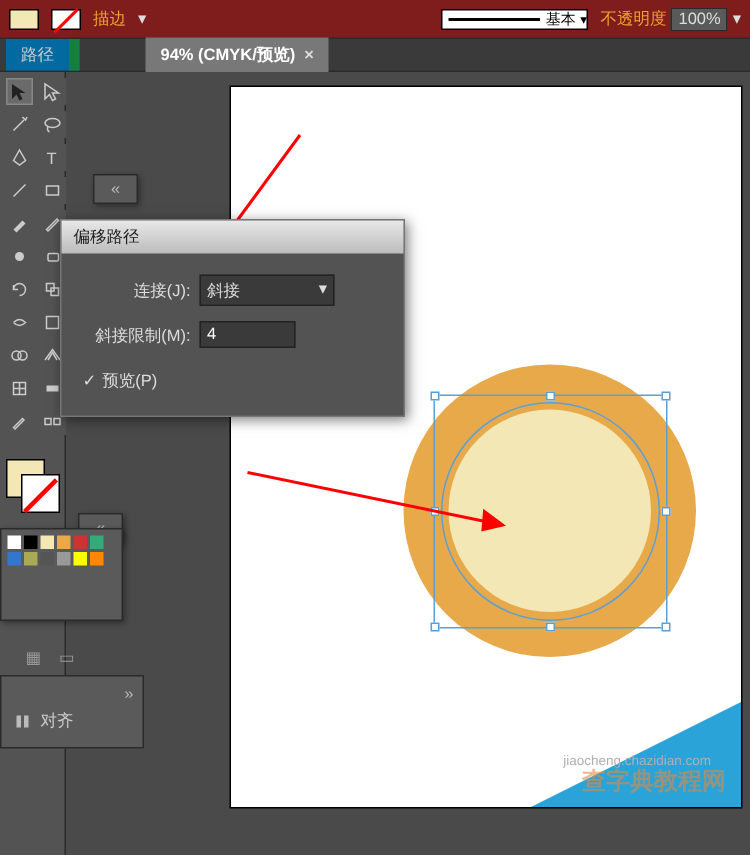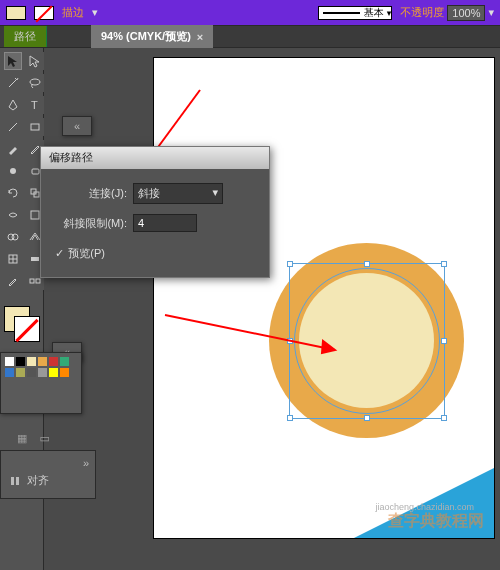--- a/index.html
+++ b/index.html
@@ -1,31 +1,31 @@
 <!DOCTYPE html>
 <html><head>
 <meta charset="utf-8">
 <style>
 * { margin: 0; padding: 0; box-sizing: border-box; font-family: "Microsoft YaHei", sans-serif; font-size: 11px; }
 body { background: #4a4a4a; width: 500px; height: 570px; overflow: hidden; position: relative; }
 
-.topbar { height: 26px; background: #6d28d9; border-bottom: 1px solid #2a2a2a; display: flex; align-items: center; padding: 0 6px; gap: 8px; }
+.topbar { height: 26px; background: #7f1d1d; border-bottom: 1px solid #2a2a2a; display: flex; align-items: center; padding: 0 6px; gap: 8px; }
 .swatch { width: 20px; height: 14px; border: 1px solid #000; background: #f3e7b5; }
 .swatch.none { background: #fff; position: relative; }
 .swatch.none::after { content: ""; position: absolute; left: -2px; right: -2px; top: 50%; border-top: 2px solid red; transform: rotate(-45deg); }
 .topbar .label { color: #f0a030; font-size: 11px; }
-.stroke-box { width: 74px; height: 14px; background: #fff; border: 1px solid #000; display: flex; align-items: center; }
+.stroke-box { width: 98px; height: 14px; background: #fff; border: 1px solid #000; display: flex; align-items: center; }
 .stroke-box .line { flex: 1; border-top: 2px solid #000; margin: 0 4px; }
 .stroke-box .lab { color: #000; font-size: 10px; margin-right: 3px; }
 .opacity { display: flex; align-items: center; gap: 3px; }
 .opacity .lab { color: #f0a030; }
 .opacity .val { background: #5a5a5a; border: 1px solid #2a2a2a; color: #ddd; padding: 1px 4px; }
 
 .tabrow { height: 22px; background: #3a3a3a; border-bottom: 1px solid #2a2a2a; display: flex; align-items: center; padding-left: 4px; }
-.tabrow .tab0 { color: #ccc; padding: 3px 10px; background: #4d7c0f; border-right: 1px solid #15803d; }
+.tabrow .tab0 { color: #ccc; padding: 3px 10px; background: #0369a1; border-right: 7px solid #15803d; }
 .tabrow .doctab { margin-left: 44px; background: #787878; color: #fff; padding: 4px 10px; display: flex; gap: 6px; align-items: center; font-weight: bold; }
 .tabrow .doctab .x { color: #ddd; }
 
 .leftrail { position: absolute; left: 0; top: 48px; width: 44px; bottom: 0; background: #535353; border-right: 1px solid #2a2a2a; }
 .toolgrid { display: grid; grid-template-columns: 18px 18px; gap: 4px 4px; padding: 4px; }
 .tool { width: 18px; height: 18px; background: #535353; border: 1px solid transparent; display: flex; align-items: center; justify-content: center; }
 .tool svg { width: 14px; height: 14px; }
 .tool.selected { background: #6a6a6a; border: 1px solid #888; }
 .fillstroke { margin-top: 10px; position: relative; height: 42px; }
 .fillstroke .fill { position: absolute; left: 4px; top: 2px; width: 26px; height: 26px; background: #f3e7b5; border: 1px solid #000; }

